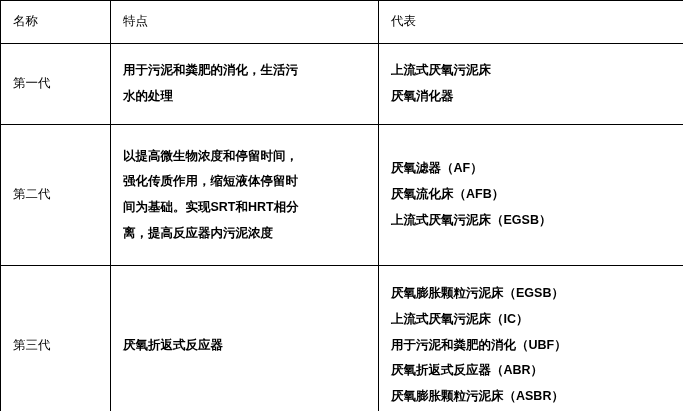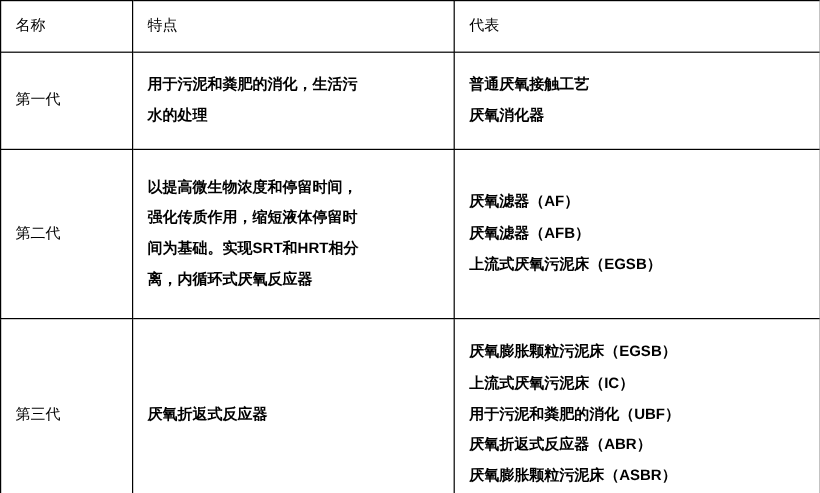--- a/index.html
+++ b/index.html
@@ -74,36 +74,36 @@
         <td>代表</td>
       </tr>
 
       <tr class="row-1">
         <td class="name-cell">第一代</td>
         <td class="feature-cell">
           <p>用于污泥和粪肥的消化，生活污</p>
           <p>水的处理</p>
         </td>
         <td class="rep-cell">
-          <p>普通厌氧接触工艺</p>
+          <p>上流式厌氧污泥床</p>
           <p>厌氧消化器</p>
         </td>
       </tr>
 
       <tr class="row-2">
         <td class="name-cell">第二代</td>
         <td class="feature-cell">
           <p>以提高微生物浓度和停留时间，</p>
           <p>强化传质作用，缩短液体停留时</p>
           <p>间为基础。实现SRT和HRT相分</p>
-          <p>离，内循环式厌氧反应器</p>
+          <p>离，提高反应器内污泥浓度</p>
         </td>
         <td class="rep-cell">
           <p>厌氧滤器（AF）</p>
-          <p>厌氧滤器（AFB）</p>
+          <p>厌氧流化床（AFB）</p>
           <p>上流式厌氧污泥床（EGSB）</p>
         </td>
       </tr>
 
       <tr class="row-3">
         <td class="name-cell">第三代</td>
         <td class="feature-cell">
           <p>厌氧折返式反应器</p>
         </td>
         <td class="rep-cell">

